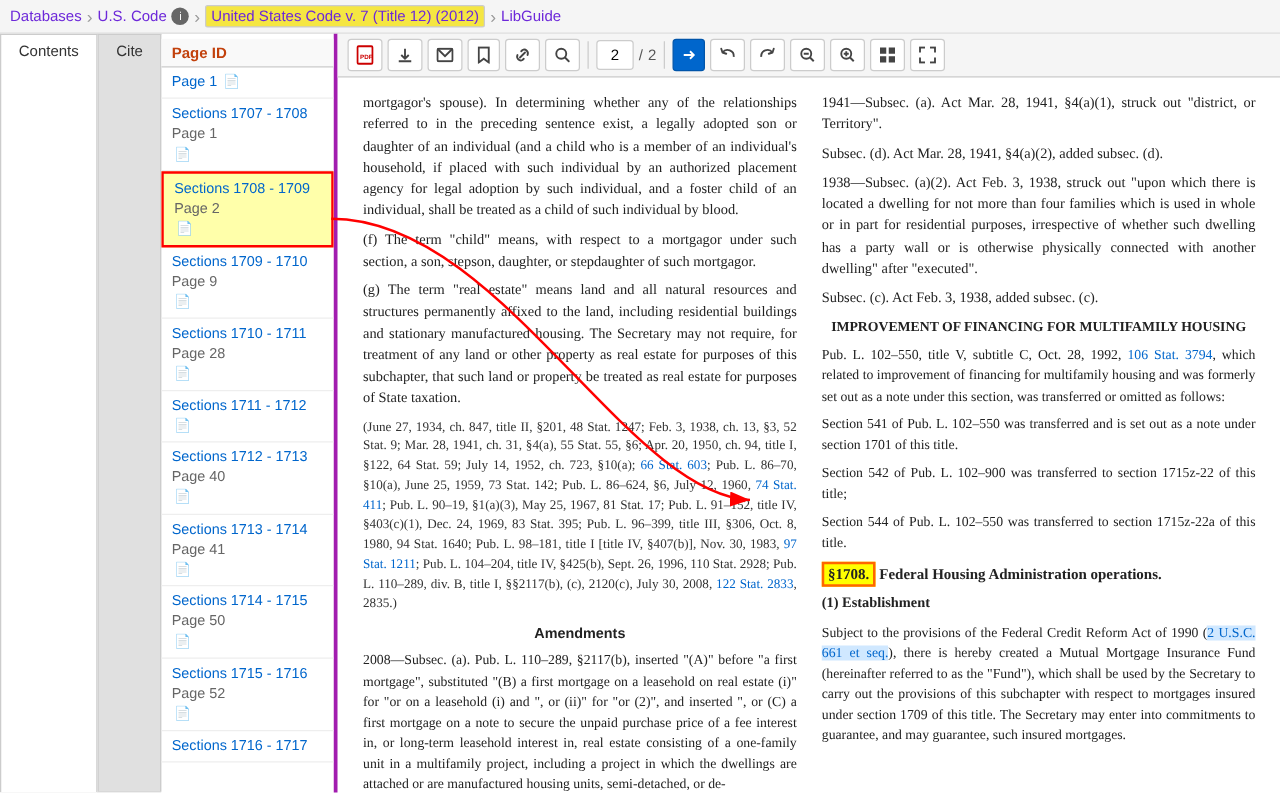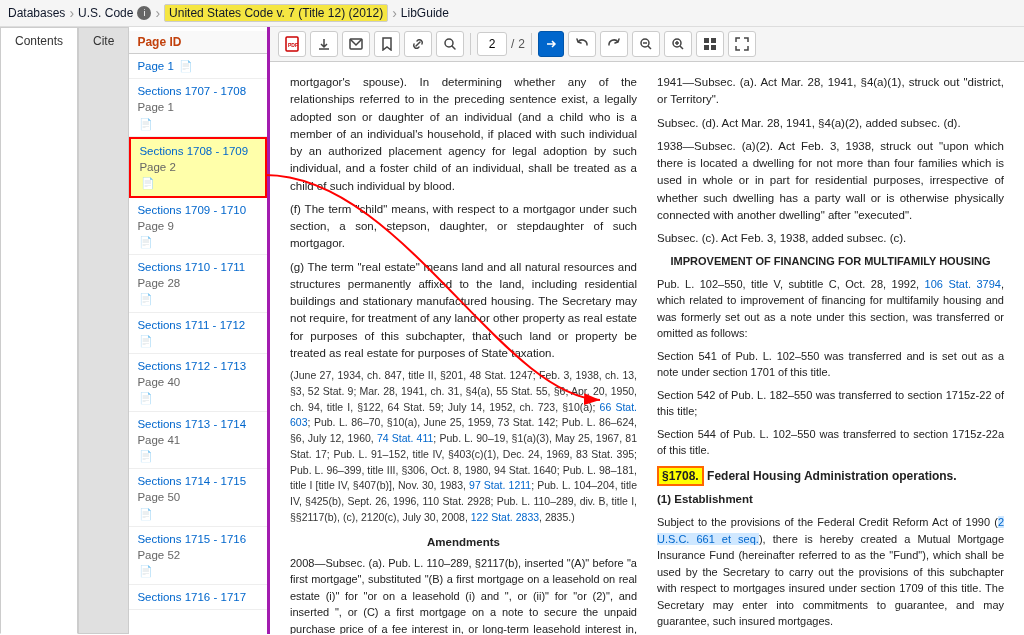--- a/index.html
+++ b/index.html
@@ -10,21 +10,21 @@
       background: #f5f5f5;
       border-bottom: 1px solid #ddd;
       padding: 4px 8px;
       display: flex;
       align-items: center;
       gap: 4px;
       font-size: 12px;
       color: #333;
     }
     .breadcrumb-sep { color: #999; font-size: 14px; }
-    .breadcrumb-link { color: #0f172a; cursor: pointer; text-decoration: none; }
+    .breadcrumb-link { color: #6d28d9; cursor: pointer; text-decoration: none; }
     .breadcrumb-info { background: #666; color: white; border-radius: 50%; width: 14px; height: 14px; display: inline-flex; align-items: center; justify-content: center; font-size: 9px; cursor: pointer; }
 
     
     .main-layout { display: flex; height: calc(635px - 28px); }
 
     
     .sidebar {
       width: 270px;
       min-width: 270px;
       border-right: 3px solid #a21caf;
@@ -144,21 +144,21 @@
     .doc-content {
       flex: 1;
       overflow-y: auto;
       padding: 12px 20px;
       background: #fff;
       font-size: 12px;
       line-height: 1.5;
       color: #222;
     }
 
-    .doc-text { text-align: justify; margin-bottom: 6px; }
+    .doc-text { text-align: justify; margin-bottom: 6px; font-family: Liberation Serif, serif; }
     .doc-link { color: #0066cc; text-decoration: none; }
 
     
     ::-webkit-scrollbar { width: 8px; }
     ::-webkit-scrollbar-track { background: #f1f1f1; }
     ::-webkit-scrollbar-thumb { background: #888; border-radius: 4px; }
   </style>
 </head>
 <body>
 
@@ -355,21 +355,21 @@
         <div style="flex:1; font-size:11.5px; line-height:1.5;">
           <p class="doc-text">1941—Subsec. (a). Act Mar. 28, 1941, §4(a)(1), struck out "district, or Territory".</p>
           <p class="doc-text">Subsec. (d). Act Mar. 28, 1941, §4(a)(2), added subsec. (d).</p>
           <p class="doc-text">1938—Subsec. (a)(2). Act Feb. 3, 1938, struck out "upon which there is located a dwelling for not more than four families which is used in whole or in part for residential purposes, irrespective of whether such dwelling has a party wall or is otherwise physically connected with another dwelling" after "executed".</p>
           <p class="doc-text">Subsec. (c). Act Feb. 3, 1938, added subsec. (c).</p>
           <p class="doc-text" style="font-weight:bold; text-align:center; text-transform:uppercase; font-size:11px;">Improvement of Financing for Multifamily Housing</p>
           <p class="doc-text" style="font-size:11px;">
             Pub. L. 102–550, title V, subtitle C, Oct. 28, 1992, <a class="doc-link">106 Stat. 3794</a>, which related to improvement of financing for multifamily housing and was formerly set out as a note under this section, was transferred or omitted as follows:
           </p>
           <p class="doc-text" style="font-size:11px;">Section 541 of Pub. L. 102–550 was transferred and is set out as a note under section 1701 of this title.</p>
-          <p class="doc-text" style="font-size:11px;">Section 542 of Pub. L. 182–550 was transferred to section 1715z-22 of this title;</p>
+          <p class="doc-text" style="font-size:11px;">Section 542 of Pub. L. 102–900 was transferred to section 1715z-22 of this title;</p>
           <p class="doc-text" style="font-size:11px;">Section 544 of Pub. L. 102–550 was transferred to section 1715z-22a of this title.</p>
           <p class="doc-text" style="font-size:12px; font-weight:bold; margin-top:8px;">
             <span style="background:#ffff00; border:2px solid #ff6600; padding:1px 3px;">§1708.</span>
             <span>Federal Housing Administration operations.</span>
           </p>
           <p class="doc-text" style="font-weight:bold;">(1) Establishment</p>
           <p class="doc-text" style="font-size:11px;">
             Subject to the provisions of the Federal Credit Reform Act of 1990 (<a class="doc-link" style="background:#d0e8ff;">2 U.S.C. 661 et seq.</a>), there is hereby created a Mutual Mortgage Insurance Fund (hereinafter referred to as the "Fund"), which shall be used by the Secretary to carry out the provisions of this subchapter with respect to mortgages insured under section 1709 of this title. The Secretary may enter into commitments to guarantee, and may guarantee, such insured mortgages.
           </p>
 

